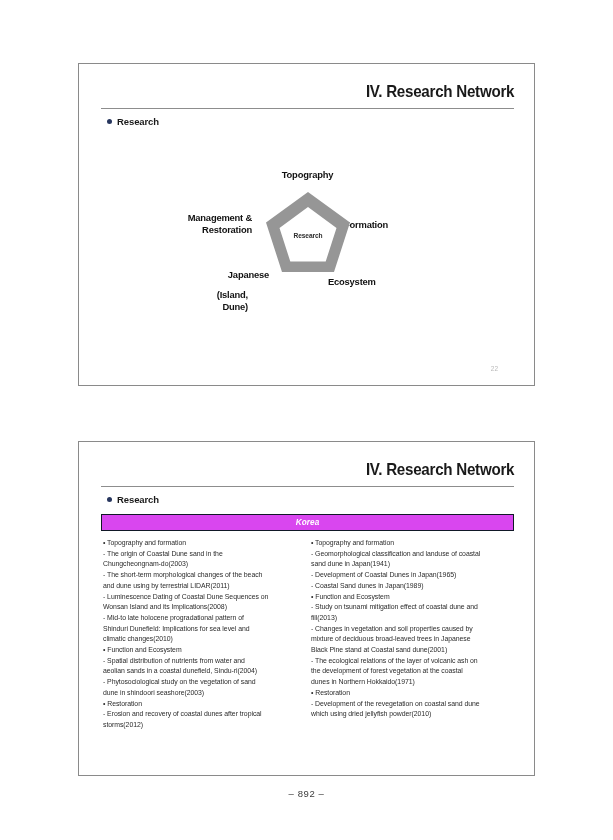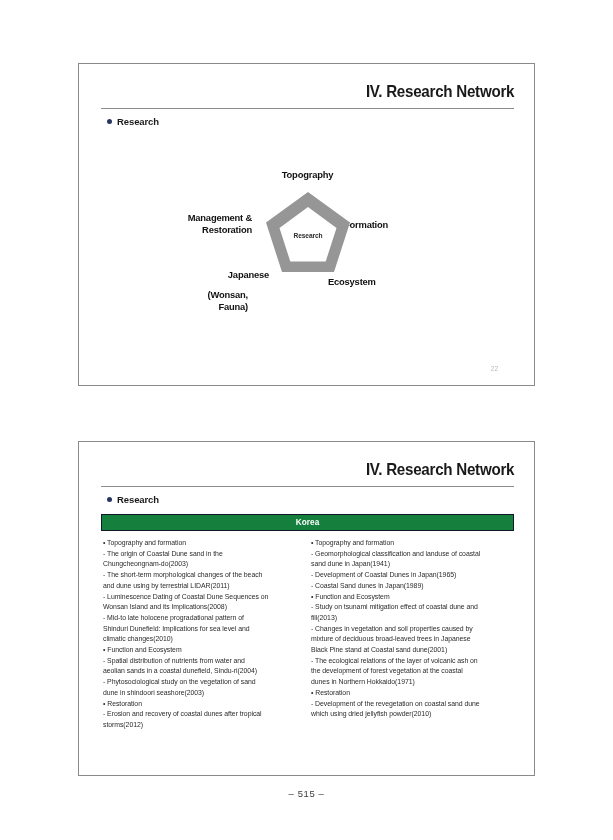--- a/index.html
+++ b/index.html
@@ -138,28 +138,29 @@
     right: 20px;
     top: 72px;
   }
   .table-head {
     display: flex;
     gap: 3px;
   }
   .th {
     box-sizing: border-box;
     flex: 1 1 0;
-    background: #15803d;
+    background: #d946ef;
     border: 1px solid #111827;
     color: #ffffff;
     font-size: 8.2px;
     font-weight: bold;
     text-align: center;
     padding: 3px 0 3px;
     letter-spacing: 0.1px;
+    font-style: italic;
   }
   .table-body {
     display: flex;
     gap: 3px;
     margin-top: 7px;
   }
   .td {
     box-sizing: border-box;
     flex: 1 1 0;
     font-size: 6.9px;
@@ -204,22 +205,22 @@
       <div class="node" id="node-management">
         <div>Management &amp;</div>
         <div>Restoration</div>
       </div>
 
       <div class="node" id="node-formation">Formation</div>
 
       <div class="node" id="node-ecosystem">Japanese</div>
 
       <div class="node" id="node-ecosystem-sub">
-        <div>(Wonsan,</div>
-        <div>Fauna)</div>
+        <div>(Island,</div>
+        <div>Dune)</div>
       </div>
 
       <div class="node" id="node-functions">Ecosystem</div>
 
       <div class="pent-wrap">
         <svg width="84" height="82" viewBox="0 0 84 82">
           <path d="M42 0 L84 30.5 L68 80 L16 80 L0 30.5 Z
                    M42 15 L70.5 36 L59.7 69.5 L24.3 69.5 L13.5 36 Z" fill="#969696" fill-rule="evenodd"></path>
         </svg>
         <div class="pent-center-label">Research</div>
@@ -281,15 +282,15 @@
             <span class="ln">the development of forest vegetation at the coastal</span>
             <span class="ln">dunes in Northern Hokkaido(1971)</span>
             <span class="ln">• Restoration</span>
             <span class="ln">- Development of the revegetation on coastal sand dune</span>
             <span class="ln">which using dried jellyfish powder(2010)</span>
           </div>
       </div>
     </div>
   </div>
 
-  <div class="doc-footer">– 515 –</div>
+  <div class="doc-footer">– 892 –</div>
 
 </div>
 
 </body></html>

